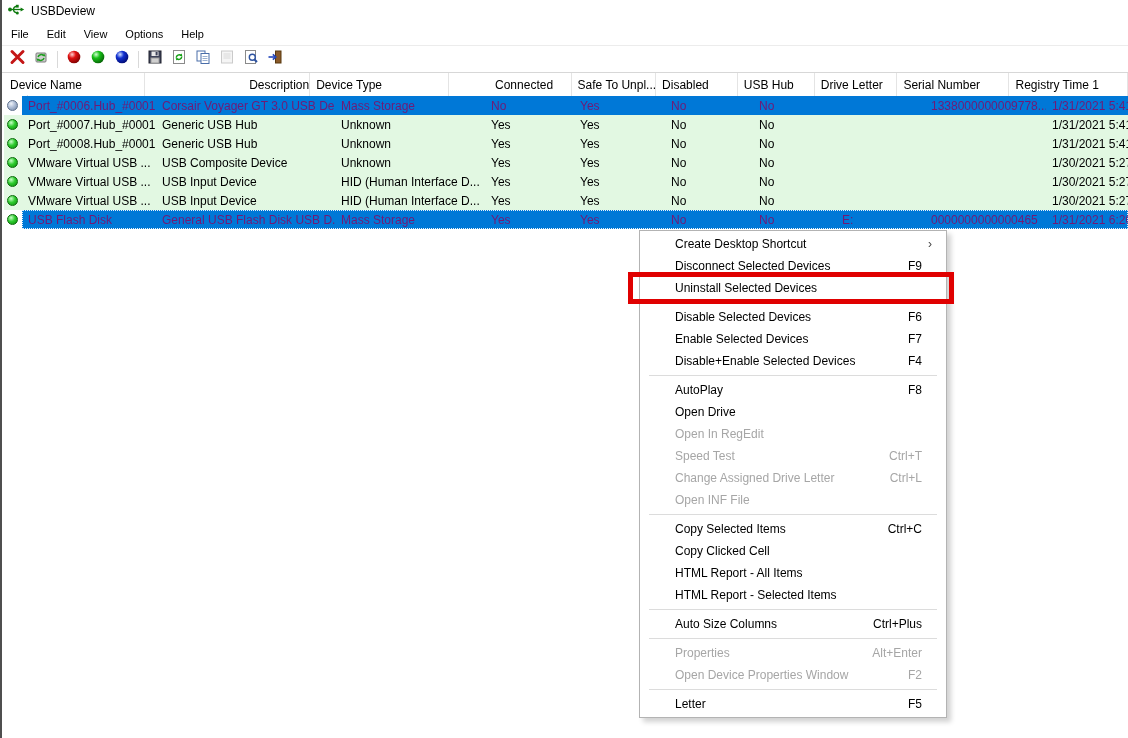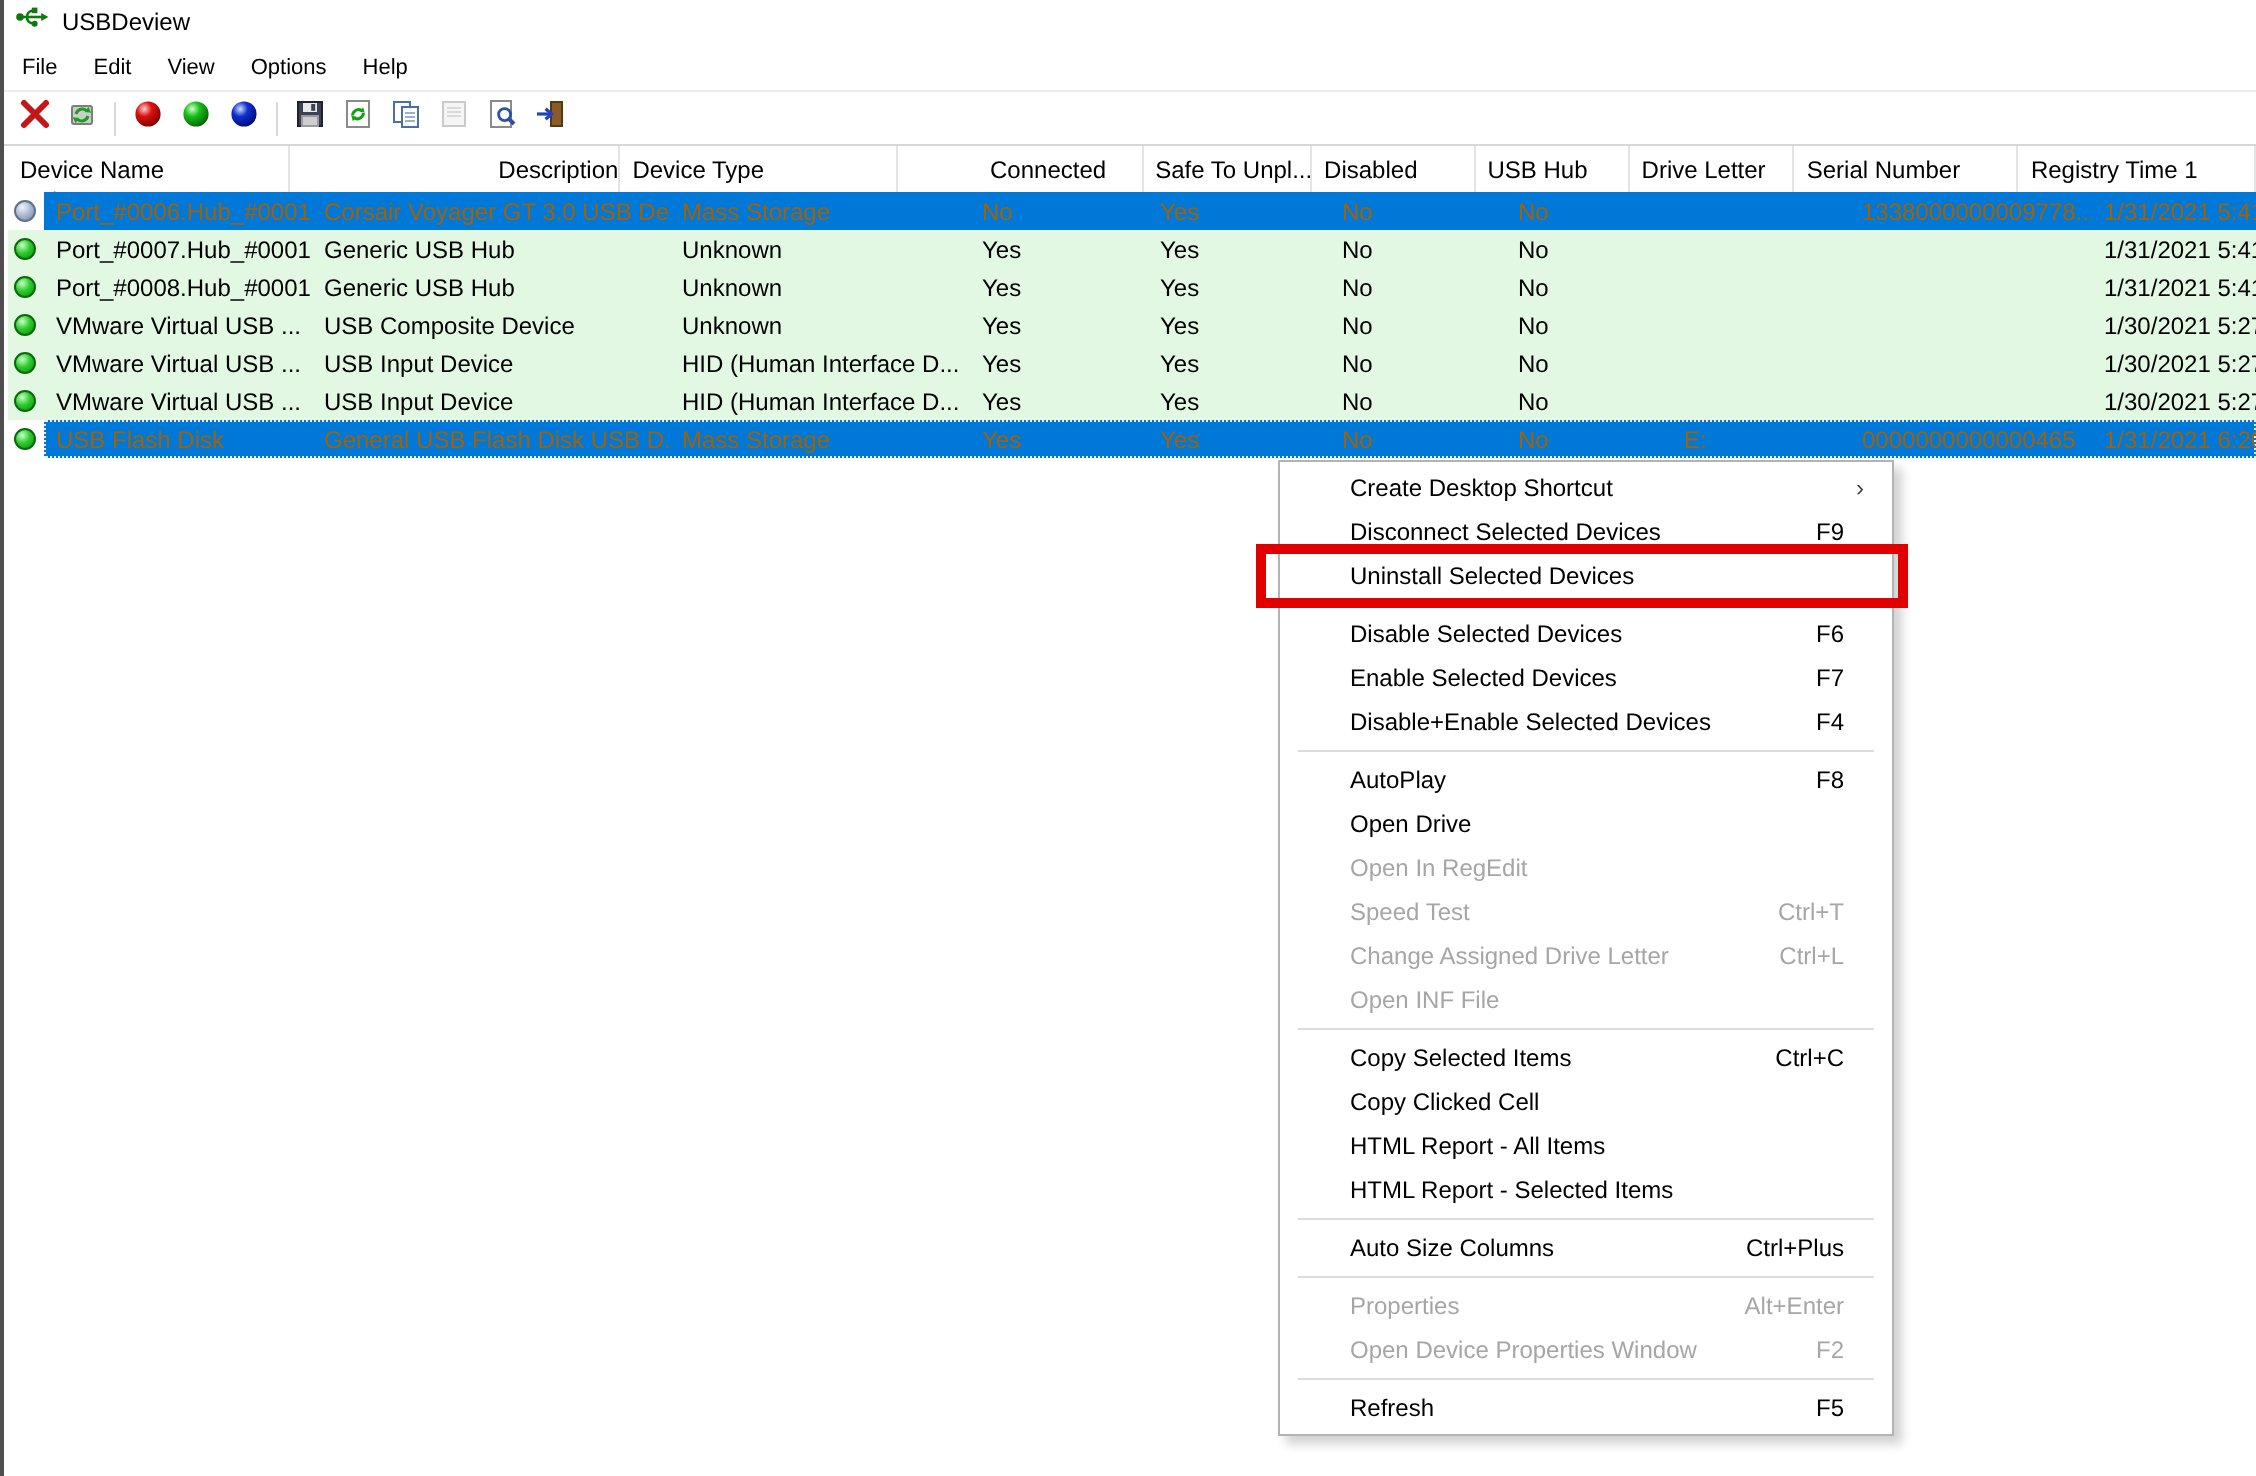--- a/index.html
+++ b/index.html
@@ -23,21 +23,21 @@
   .listview{position:absolute;left:2px;top:73px;right:0;bottom:0;background:#fff;}
   .lv-header{height:23px;display:flex;font-size:12px;background:#fff;}
   .lv-hcell{box-sizing:border-box;border-right:1px solid #e4e4e4;padding:5px 0 0 6px;white-space:nowrap;overflow:hidden;display:flex;align-items:flex-start;}
   .sortmark{color:#9b9b9b;font-size:9px;margin-left:14px;margin-top:2px;transform:skewX(-22deg);}
   .lv-row{height:19px;position:relative;font-size:12px;}
   .lv-row.green{background:#e2f8e2;}
   .selband{position:absolute;left:18px;right:0;top:0;bottom:0;background:#0078d7;}
   .selband.focused{outline:1px dotted rgba(255,255,255,.9);outline-offset:-1px;}
   .cells{position:absolute;left:0;top:0;right:0;bottom:0;display:flex;align-items:center;}
   .lv-cell{box-sizing:border-box;padding-left:6px;white-space:nowrap;overflow:hidden;flex:none;}
-  .lv-row.sel .lv-cell{color:#a16207;}
+  .lv-row.sel .lv-cell{color:#701a75;}
   .icon-gutter{width:18px;flex:none;display:flex;align-items:center;justify-content:flex-start;padding-left:3px;box-sizing:border-box;}
   .ball{width:11px;height:11px;border-radius:50%;flex:none;}
   .ball.green{background:radial-gradient(circle at 35% 30%, #c8ffc8 0%, #2ecc2e 45%, #0a8a0a 100%);border:1px solid #0a6a0a;box-sizing:border-box;}
   .ball.gray{background:radial-gradient(circle at 35% 30%, #f0f4fa 0%, #aebdd6 45%, #71839f 100%);border:1px solid #5f718c;box-sizing:border-box;}
   
   .ctx{position:absolute;left:637px;top:230px;width:308px;box-sizing:border-box;background:#fff;
        border:1px solid #b3b3b3;box-shadow:4px 4px 5px rgba(0,0,0,.18);padding:2px 0;font-size:12px;z-index:20;}
   .mi{height:22px;display:flex;align-items:center;padding:0 10px 0 35px;cursor:default;}
   .mi .lbl{white-space:nowrap;}
   .mi .sc{margin-left:auto;padding-right:14px;white-space:nowrap;}
@@ -405,20 +405,20 @@
       <div class="mi disabled">
         <span class="lbl">Properties</span>
         <span class="sc">Alt+Enter</span>
       </div>
       <div class="mi disabled">
         <span class="lbl">Open Device Properties Window</span>
         <span class="sc">F2</span>
       </div>
       <div class="msep"></div>
       <div class="mi">
-        <span class="lbl">Refresh</span>
+        <span class="lbl">Letter</span>
         <span class="sc">F5</span>
       </div>
     </div>
 
   <div class="annot" style="border-color: rgb(224, 0, 0);"></div>
 
 </div>
 
 </body></html>

